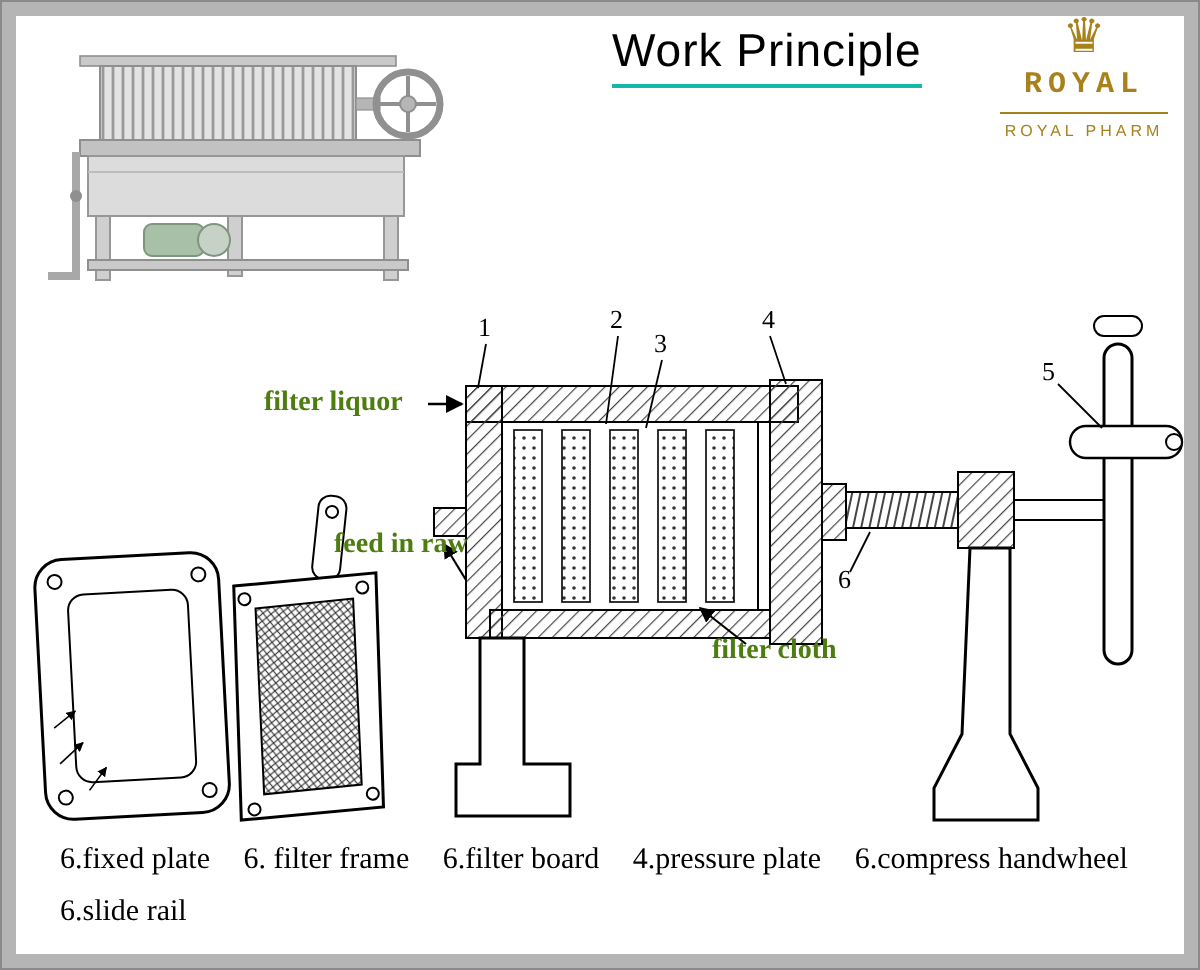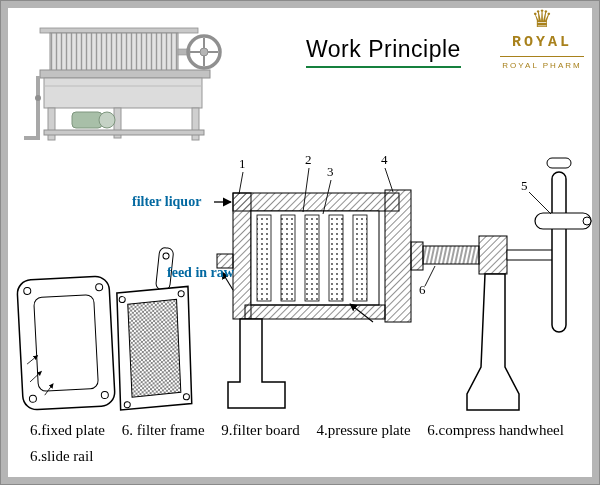--- a/index.html
+++ b/index.html
@@ -1,28 +1,28 @@
 <!DOCTYPE html>
 <html><head>
 <meta charset="utf-8">
 <style>
   html,body{margin:0;padding:0;}
   body{width:600px;height:485px;background:#fff;font-family:"Liberation Sans",sans-serif;}
   .page{position:relative;width:600px;height:485px;background:#fff;overflow:hidden;
         box-shadow:inset 0 0 0 1px #8a8a8a, inset 0 0 0 8px #b5b5b5;}
   .abs{position:absolute;}
-  .title{position:absolute;left:306px;top:36px;font-size:23px;color:#000;
-         border-bottom:2px solid #15803d;padding-bottom:3px;letter-spacing:0.5px;}
+  .title{position:absolute;left:306px;top:12px;font-size:23px;color:#000;
+         border-bottom:2px solid #14b8a6;padding-bottom:3px;letter-spacing:0.5px;}
   .logo{position:absolute;left:492px;top:6px;width:100px;text-align:center;color:#a8811c;}
   .logo .crown{font-size:24px;line-height:26px;}
   .logo .name{font-family:Liberation Mono, monospace;font-weight:bold;font-size:15px;
               letter-spacing:3px;line-height:22px;}
   .logo .rule{height:0;border-top:1px solid #a8811c;margin:2px 8px 3px;}
   .logo .subtitle{font-size:8px;font-weight:normal;letter-spacing:2px;line-height:11px;}
-  .red-label{position:absolute;color:#0369a1;font-family:"Liberation Serif",serif;
+  .red-label{position:absolute;color:#4d7c0f;font-family:"Liberation Serif",serif;
              font-weight:bold;font-size:14px;line-height:20px;white-space:nowrap;text-align:center;}
   .block{display:block;}
   .legend{position:absolute;font-family:"Liberation Serif",serif;font-size:15px;color:#000;white-space:nowrap;}
   .legend.line1{left:30px;top:422px;}
   .legend.line2{left:30px;top:448px;font-family:Liberation Serif, serif;}
   .legend span{margin-right:13px;}
   svg text{font-family:"Liberation Serif",serif;font-size:13px;fill:#000;}
 </style>
 </head>
 <body>
@@ -175,25 +175,26 @@
       <circle cx="164" cy="50" r="3" fill="#fff" stroke="#000"></circle>
       <circle cx="180" cy="152" r="3" fill="#fff" stroke="#000"></circle>
       <circle cx="122" cy="166" r="3" fill="#fff" stroke="#000"></circle>
     </g>
   </svg>
 
   <div class="red-label" style="left:132px;top:192px;">filter liquor</div>
   <div class="red-label" style="left:167px;top:263px;">
     <span class="block">feed in raw</span>
   </div>
+  <div class="red-label" style="left:356px;top:316px;">filter cloth</div>
 
   <div class="legend line1">
     <span>6.fixed plate</span>
     <span>6. filter frame</span>
-    <span>9.filter board</span>
+    <span>6.filter board</span>
     <span>4.pressure plate</span>
     <span>6.compress handwheel</span>
   </div>
   <div class="legend line2">
     <span>6.slide rail</span>
   </div>
 
 </div>
 
 </body></html>

